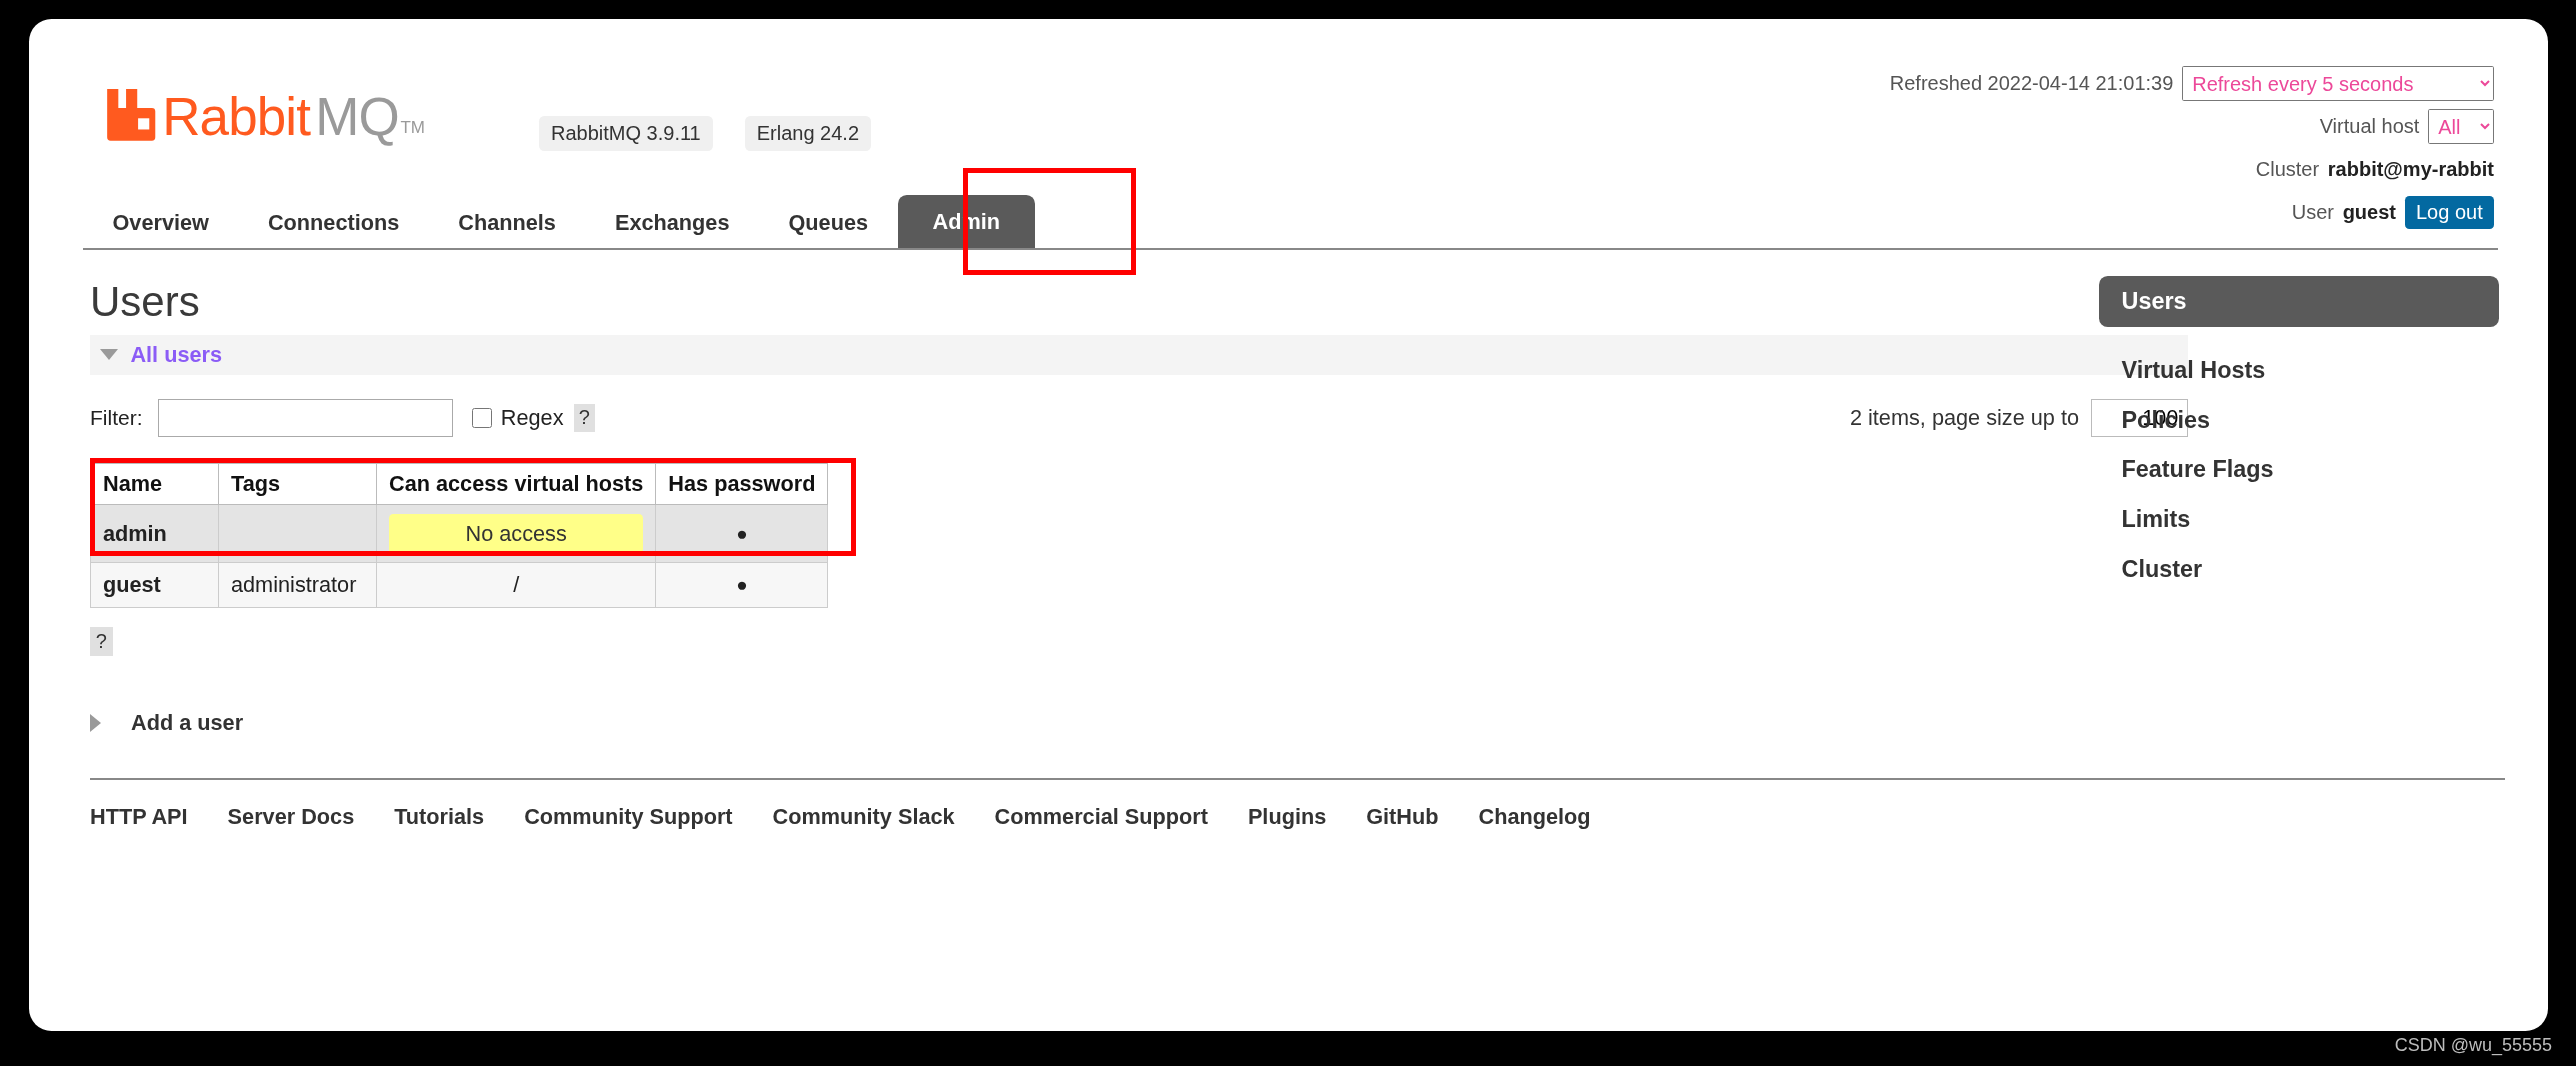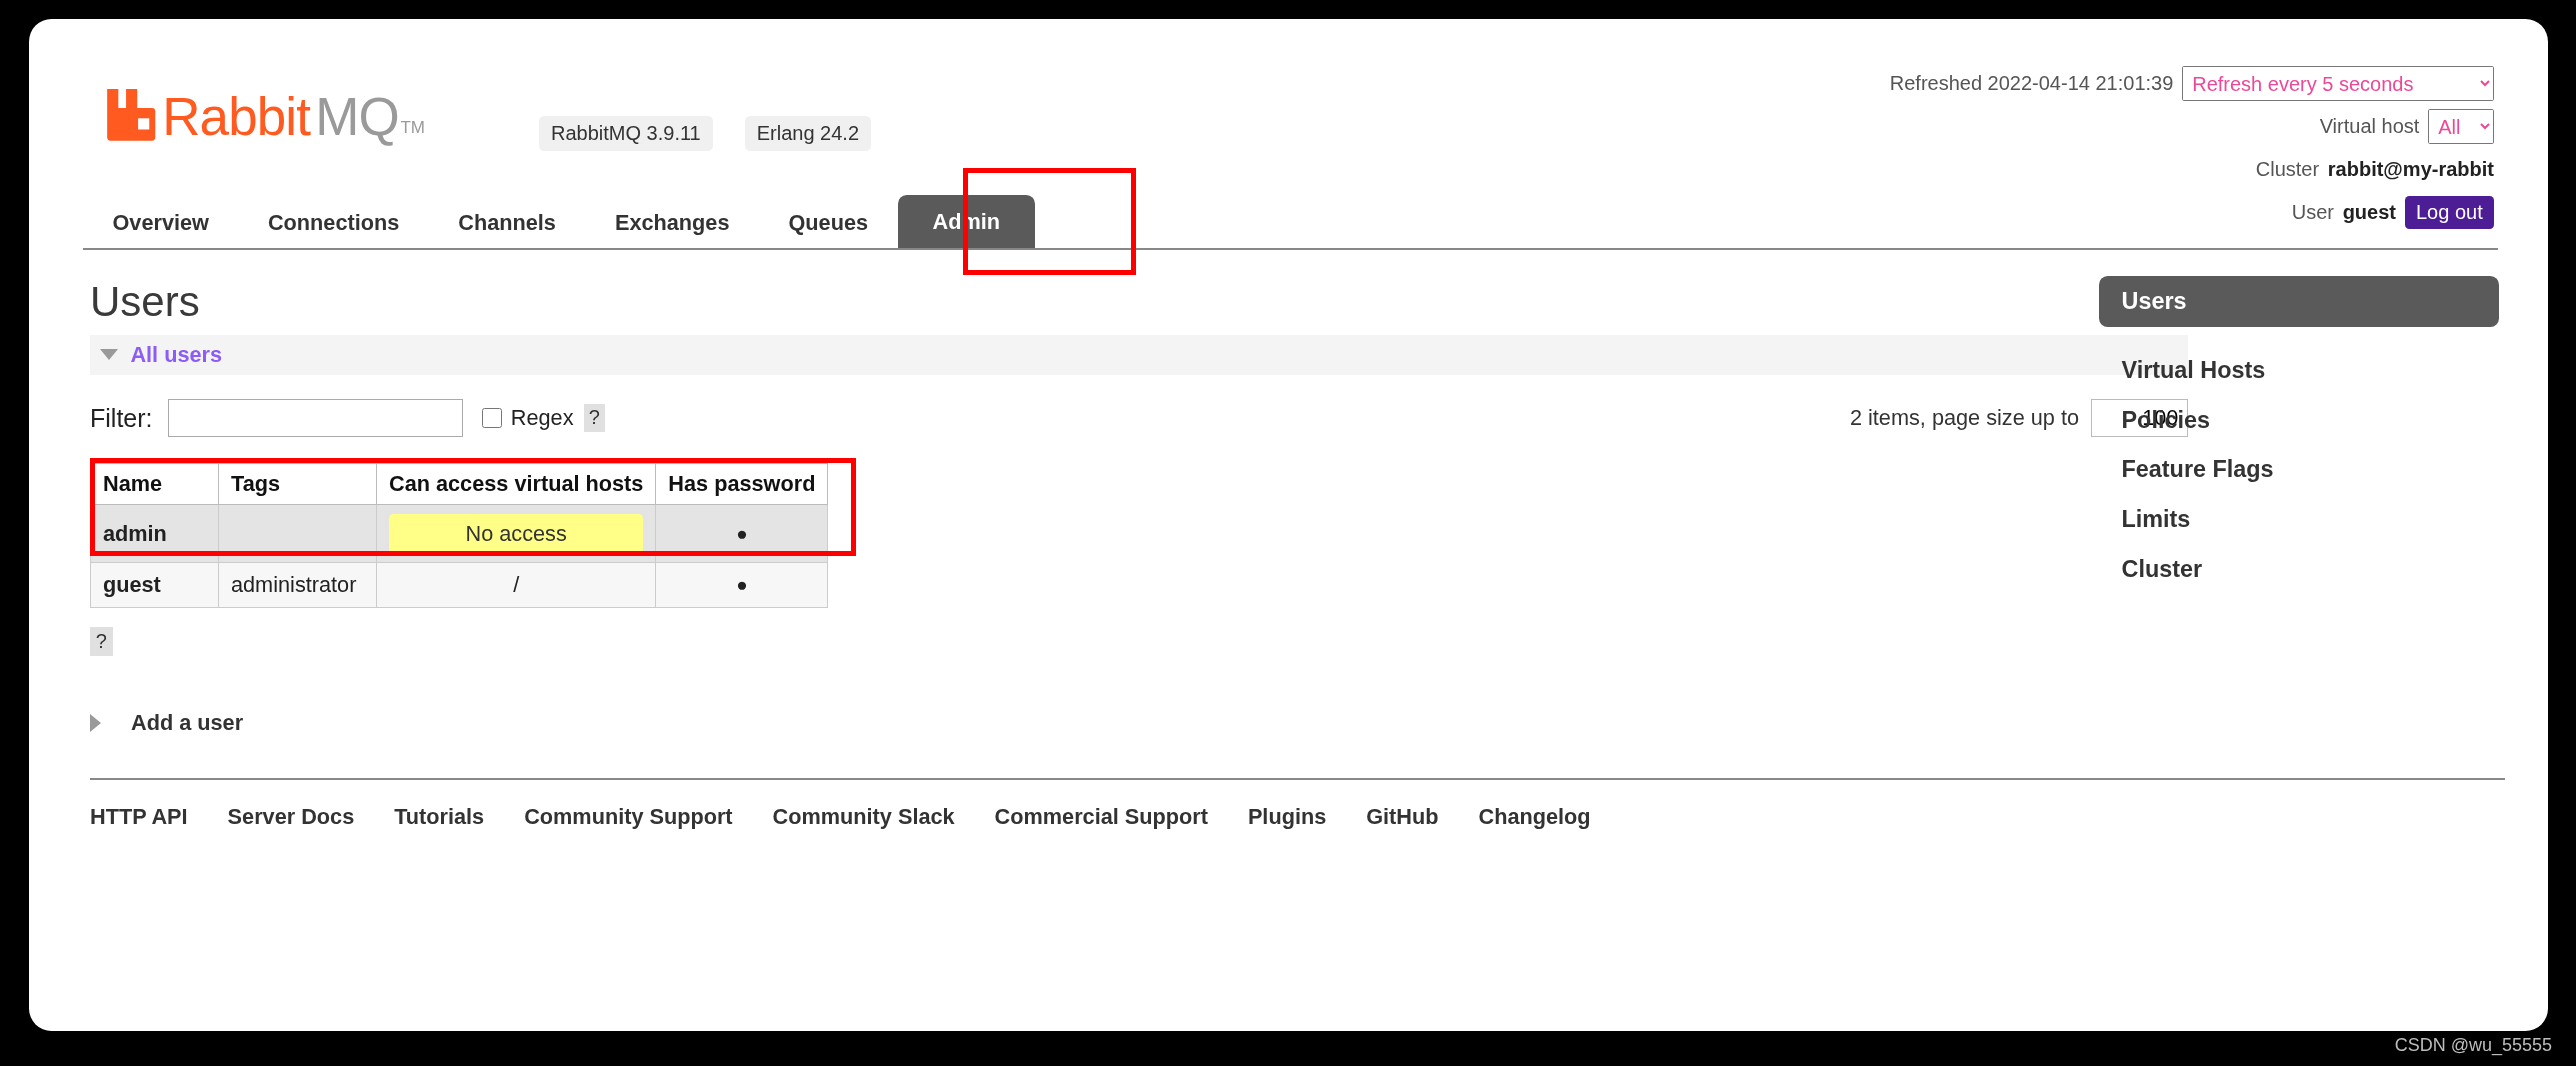--- a/index.html
+++ b/index.html
@@ -99,21 +99,21 @@
     background: #ffffff;
     border: 0.9px solid #777777;
     border-radius: 1.7px;
     padding: 3.5px 5.2px;
     height: 35px;
   }
   #refresh-select { width: 312px; }
   #vhost-select { width: 66px; padding: 3.5px 1.7px 3.5px 5.2px; }
 
   #logout-button {
-    background: #4c1d95;
+    background: #0369a1;
     color: #ffffff;
     border: none;
     border-radius: 4.3px;
     font-family: "Liberation Sans", sans-serif;
     font-size: 20px;
     padding: 5.2px 11.3px;
     cursor: pointer;
   }
 
   
@@ -199,21 +199,21 @@
   }
 
   #filter-row {
     position: relative;
     height: 66px;
     display: flex;
     align-items: center;
     margin-top: 10.4px;
   }
   .filter-label {
-    font-size: 25px;
+    font-size: 21px;
     color: #222222;
     margin-right: 15.6px;
   }
   #filter-input {
     width: 295px;
     height: 38px;
     border: 0.9px solid #aaaaaa;
     background: #ffffff;
     font-family: "Liberation Sans", sans-serif;
     font-size: 20px;

